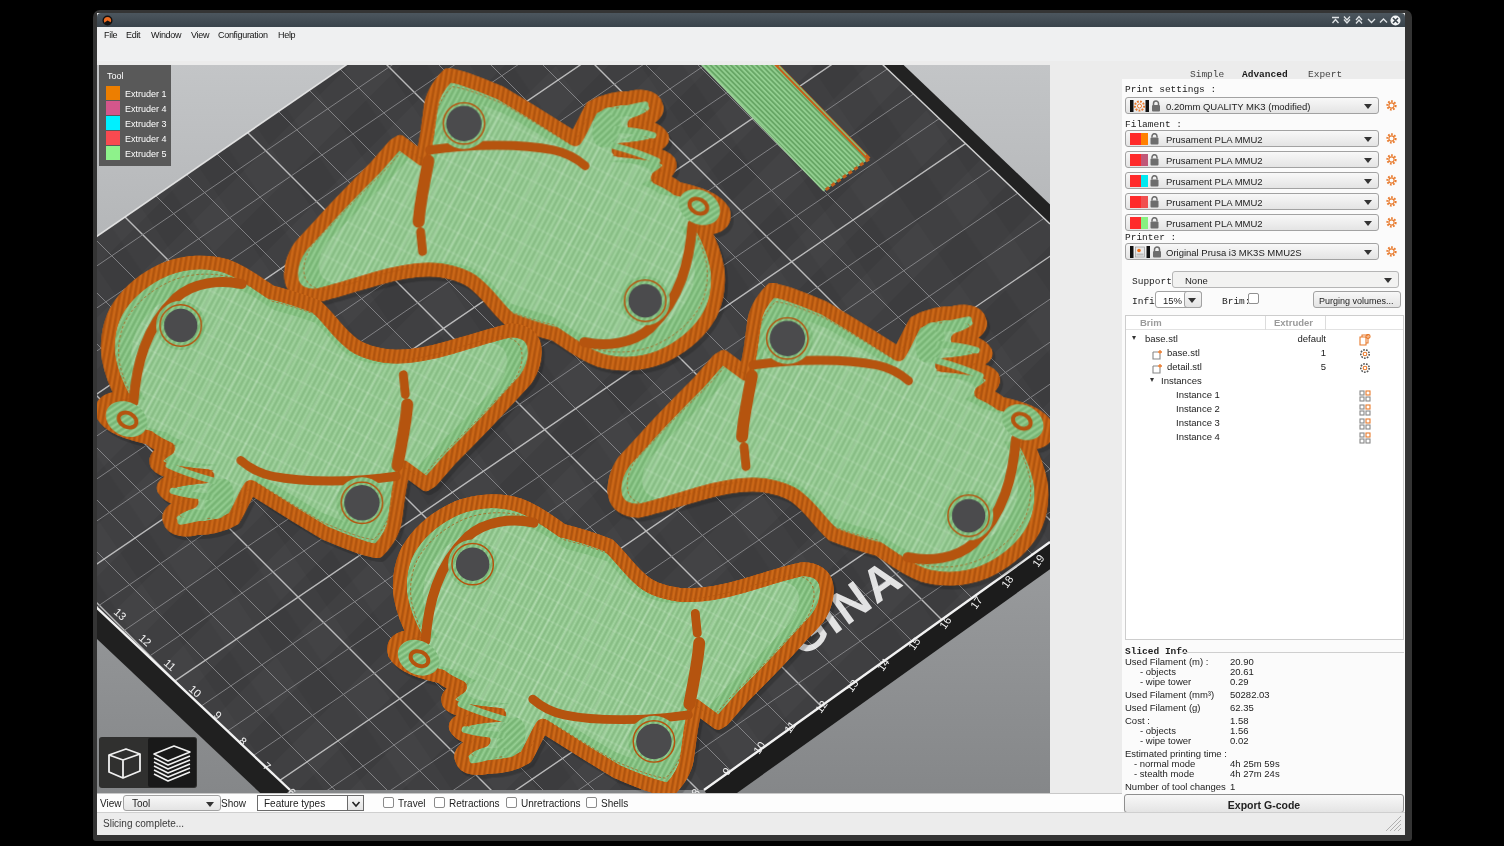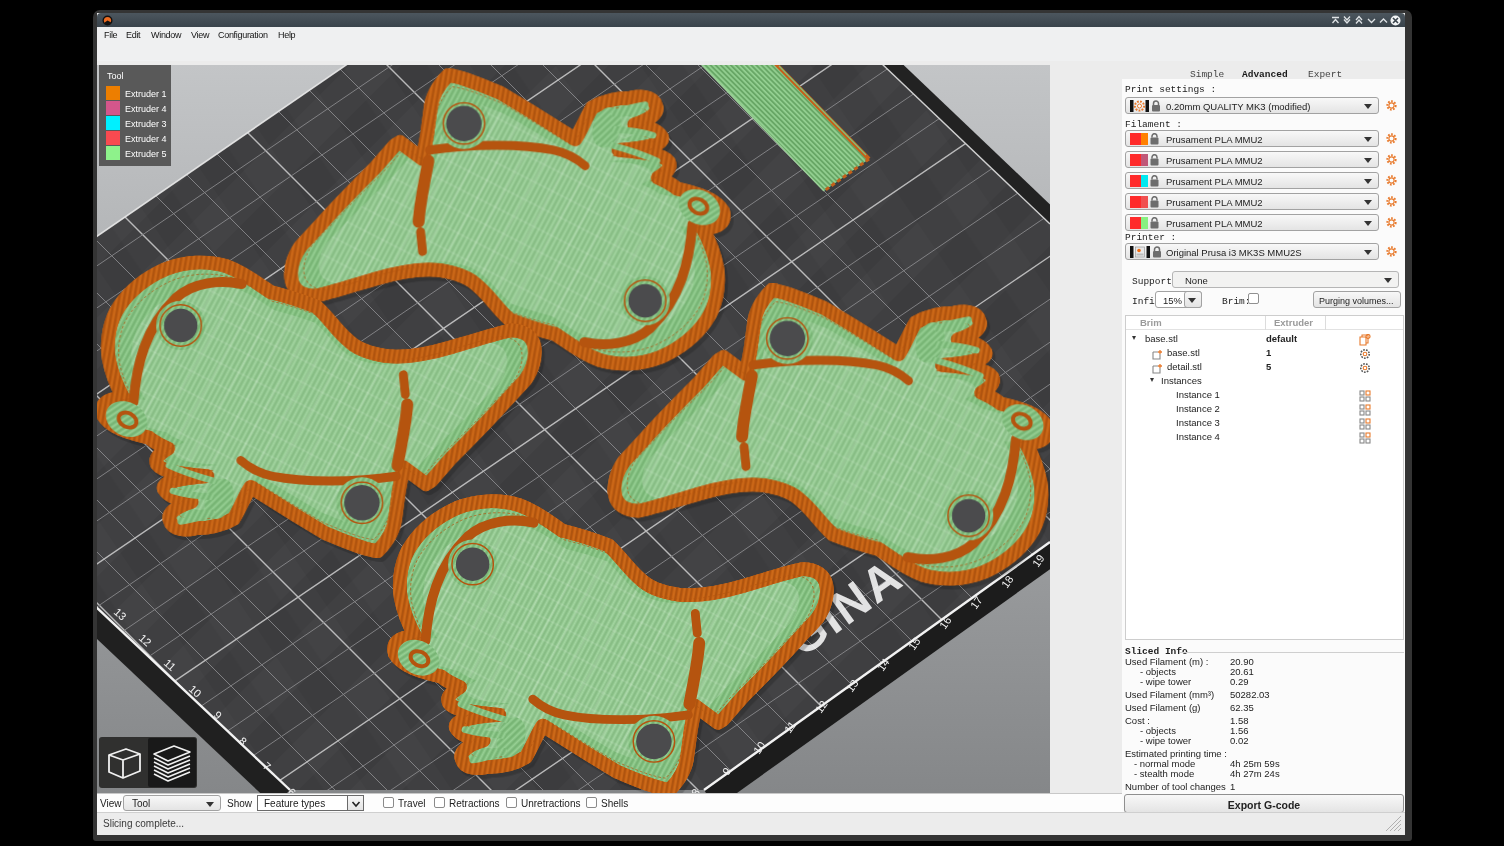--- a/index.html
+++ b/index.html
@@ -39,21 +39,21 @@
 .combo { position:absolute; background:linear-gradient(#f8f8f8,#e4e4e4); border:1px solid #a2a2a2;
   border-radius:3px; height:17px; }
 .combo .arr, .fcombo .arr { position:absolute; right:6px; top:6px; width:0; height:0;
   border-left:4px solid transparent; border-right:4px solid transparent; border-top:5px solid #333; }
 .lbl { position:absolute;font-family:Liberation Mono, monospace; }
 .gear { position:absolute; width:11px; height:11px; }
 .fcombo { position:absolute; left:3px; width:254px; height:17px; border:1px solid #a2a2a2;
   border-radius:3px; background:linear-gradient(#f8f8f8,#e4e4e4); }
 .trow { position:absolute; left:0; width:277px; height:14px; font-size:9.5px; }
 .tri { position:absolute; left:6px; top:0px; font-size:8px; color:#333; }
-.ext { position:absolute; left:140px; width:60px; text-align:left;font-weight:bold; }
+.ext { position:absolute; left:140px; width:60px; text-align:right; }
 .ricon { position:absolute; left:233px; top:1px; width:12px; height:12px; }
 .si .k { position:absolute; left:3px; }
 .si .v { position:absolute; left:108px; }
 .cb { position:absolute; top:3px; width:11px; height:11px; background:#fff;
   border:1px solid #8a8a8a; border-radius:2px; }
 .sw { position:absolute; left:7px; width:14px; height:14px; }
 .swl { position:absolute; left:26px; }
 .fi { position:absolute; left:4px; top:2px; height:12px; }
 .fi i { display:inline-block; width:11px; height:12px; vertical-align:top; }
 .fi i + i { width:7px; }
@@ -585,21 +585,21 @@
     <div class="combo" style="left:2px;top:729px;width:280px;height:19px;border-color:#8f8f8f">
       <span style="position:absolute;left:0;right:0;top:4px;text-align:center;font-weight:bold;font-size:10.5px">Export G-code</span>
     </div>
   </div>
   <div id="botbar">
     <span style="position:absolute;left:3px;top:4px">View</span>
     <div class="combo" style="left:26px;top:1px;width:98px;height:16px;font-size:10px">
       <span style="position:absolute;left:8px;top:2px">Tool</span>
           <div class="arr" style="top:6px"></div>
     </div>
-    <span style="position:absolute;left:130px;top:4px">Show</span>
+    <span style="position:absolute;left:124px;top:4px">Show</span>
     <div style="position:absolute;left:160px;top:1px;width:91px;height:16px;background:#fff;border:1px solid #6a6a6a;font-size:10px">
       <span style="position:absolute;left:6px;top:2px">Feature types</span>
     </div>
     <div class="combo" style="left:250px;top:1px;width:17px;height:16px;border-color:#6a6a6a;border-radius:0">
       <svg style="position:absolute;left:3px;top:4px" width="10" height="8" viewBox="0 0 10 8">
             <path d="M1.5,2 L5,6 8.5,2" fill="none" stroke="#222" stroke-width="1.6"></path>
           </svg>
     </div>
     <div class="cb" style="left:286px"></div>
         <span style="position:absolute;left:301px;top:4px">Travel</span>

